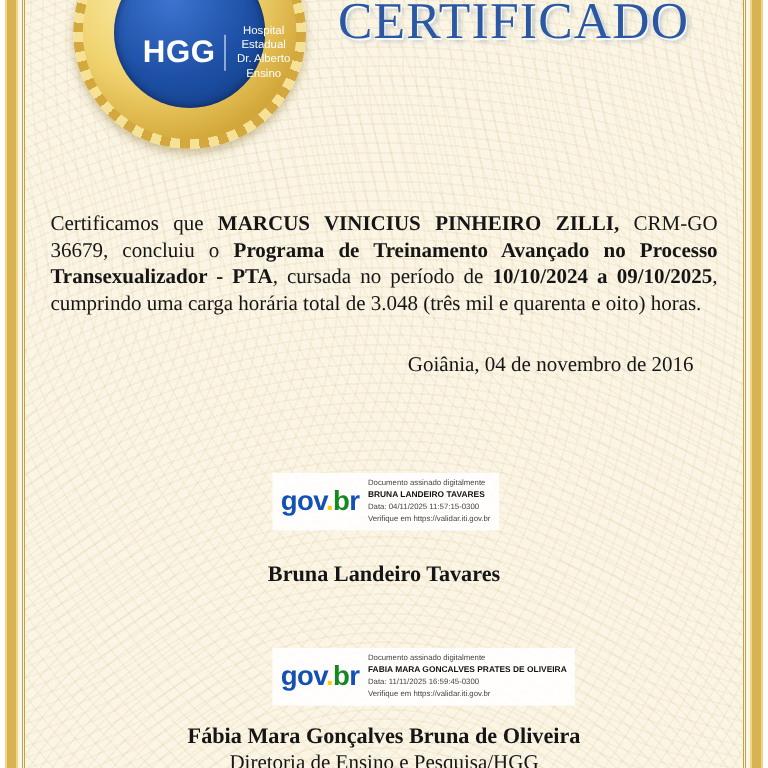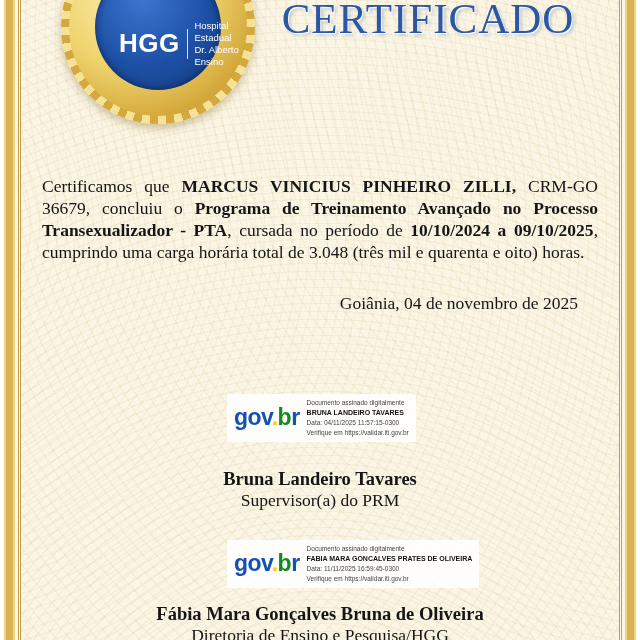--- a/index.html
+++ b/index.html
@@ -36,21 +36,21 @@
   .medal-blue {
     position: absolute; left: 26px; top: 26px; width: 126px; height: 126px; border-radius: 50%;
     background: radial-gradient(circle at 38% 28%, #3e74d0 0%, #1d50a5 55%, #123a80 100%);
     box-shadow: inset 0 0 8px rgba(0,0,20,0.5);
   }
   .medal-label { position: absolute; left: 0; top: 56px; width: 100%;
     display: flex; align-items: center; justify-content: center; gap: 7px;
     font-family: "Liberation Sans", sans-serif; color: #ffffff; margin-left: 24px; }
   .medal-abbr { font-weight: bold; font-size: 26px; letter-spacing: 0.5px; }
   .medal-divider { width: 1px; height: 30px; background: rgba(255,255,255,0.85); }
-  .medal-org { font-size: 9.5px; line-height: 1.25; text-align: left; }
+  .medal-org { font-size: 9.5px; line-height: 1.25; text-align: center; }
   
   .title {
     position: absolute; top: -6px; left: 272px; width: 312px; text-align: center;
     font-family: "Liberation Serif", serif; font-size: 43px; letter-spacing: 1px;
     color: #2b57a3; white-space: nowrap;
     text-shadow: 1px 1px 0 rgba(255,255,255,0.8), 3px 3px 3px rgba(90,120,170,0.30);
   }
   
   .body-text {
     position: absolute; top: 147px; left: 42px; width: 556px;
@@ -100,35 +100,34 @@
           </span>
         </div>
       </div>
     </div>
   </div>
 
   <div class="title">CERTIFICADO</div>
 
   <p class="body-text"><span>Certificamos que </span><span style="font-weight: bold;">MARCUS VINICIUS PINHEIRO ZILLI,</span><span> CRM-GO 36679, concluiu o </span><span style="font-weight: bold;">Programa de Treinamento Avançado no Processo Transexualizador - PTA</span><span>, cursada no período de </span><span style="font-weight: bold;">10/10/2024 a 09/10/2025</span><span>, cumprindo uma carga horária total de 3.048 (três mil e quarenta e oito) horas.</span></p>
 
-  <div class="date-line">Goiânia, 04 de novembro de 2025</div>
+  <div class="date-line">Goiânia, 04 de novembro de 2016</div>
 
   <div class="stamp stamp-1">
     <span class="govbr-logo"><span class="govbr-gov">gov</span><span class="govbr-dot">.</span><span class="govbr-b">b</span><span class="govbr-r">r</span></span>
     <span class="stamp-text">
       <span>Documento assinado digitalmente</span><br>
       <span class="stamp-signer">BRUNA LANDEIRO TAVARES</span><br>
       <span>Data: 04/11/2025 11:57:15-0300</span><br>
       <span>Verifique em https://validar.iti.gov.br</span>
     </span>
   </div>
 
   <div class="sig-block sig-block-1">
     <div class="printed-name">Bruna Landeiro Tavares</div>
-    <div class="printed-role">Supervisor(a)  do PRM</div>
   </div>
 
   <div class="stamp stamp-2">
     <span class="govbr-logo"><span class="govbr-gov">gov</span><span class="govbr-dot">.</span><span class="govbr-b">b</span><span class="govbr-r">r</span></span>
     <span class="stamp-text">
       <span>Documento assinado digitalmente</span><br>
       <span class="stamp-signer">FABIA MARA GONCALVES PRATES DE OLIVEIRA</span><br>
       <span>Data: 11/11/2025 16:59:45-0300</span><br>
       <span>Verifique em https://validar.iti.gov.br</span>
     </span>

